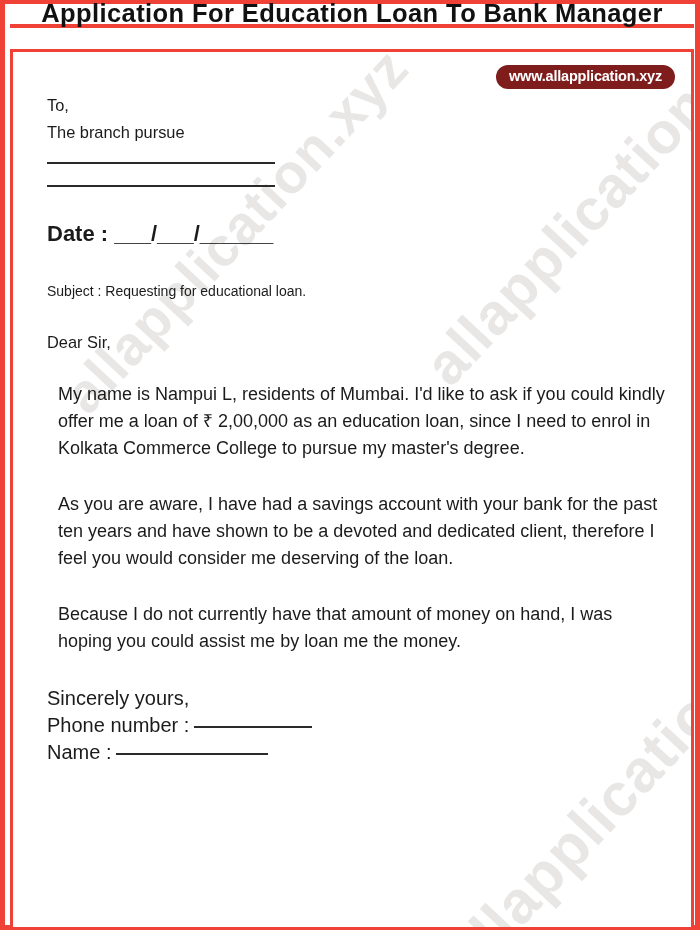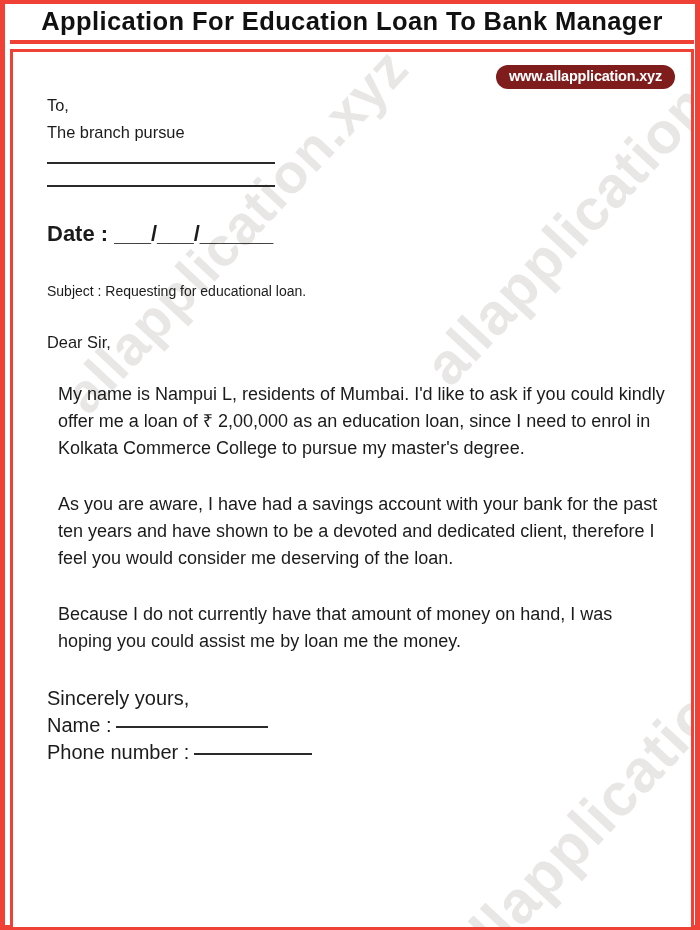--- a/index.html
+++ b/index.html
@@ -26,21 +26,21 @@
     border-bottom-width: 5px;
     padding: 0;
   }
 
   
   .title-box {
     position: absolute;
     left: 5px;
     top: 0px;
     width: 684px;
-    height: 40px;
+    height: 24px;
     box-sizing: border-box;
     background: #ffffff;
     border-bottom: 4px solid #ef4136;
     display: flex;
     align-items: center;
     justify-content: center;
     z-index: 4;
   }
   .title-text {
     font-family: "Liberation Sans", sans-serif;
@@ -229,24 +229,24 @@
 
       <p class="dear-line">Dear Sir,</p>
 
       <p class="para first">My name is Nampui L, residents of Mumbai. I'd like to ask if you could kindly offer me a loan of ₹ 2,00,000 as an education loan, since I need to enrol in Kolkata Commerce College to pursue my master's degree.</p>
       <p class="para">As you are aware, I have had a savings account with your bank for the past ten years and have shown to be a devoted and dedicated client, therefore I feel you would consider me deserving of the loan.</p>
       <p class="para">Because I do not currently have that amount of money on hand, I was hoping you could assist me by loan me the money.</p>
 
       <div class="sign-block">
         <p class="sign-line">Sincerely yours,</p>
         <p class="sign-line">
+          <span class="lbl">Phone number :</span>
+          <span class="rule-phone"></span>
+        </p>
+        <p class="sign-line">
           <span class="lbl">Name :</span>
           <span class="rule-name"></span>
         </p>
-        <p class="sign-line">
-          <span class="lbl">Phone number :</span>
-          <span class="rule-phone"></span>
-        </p>
       </div>
 
     </div>
   </div>
 </div>
 
 </body></html>

